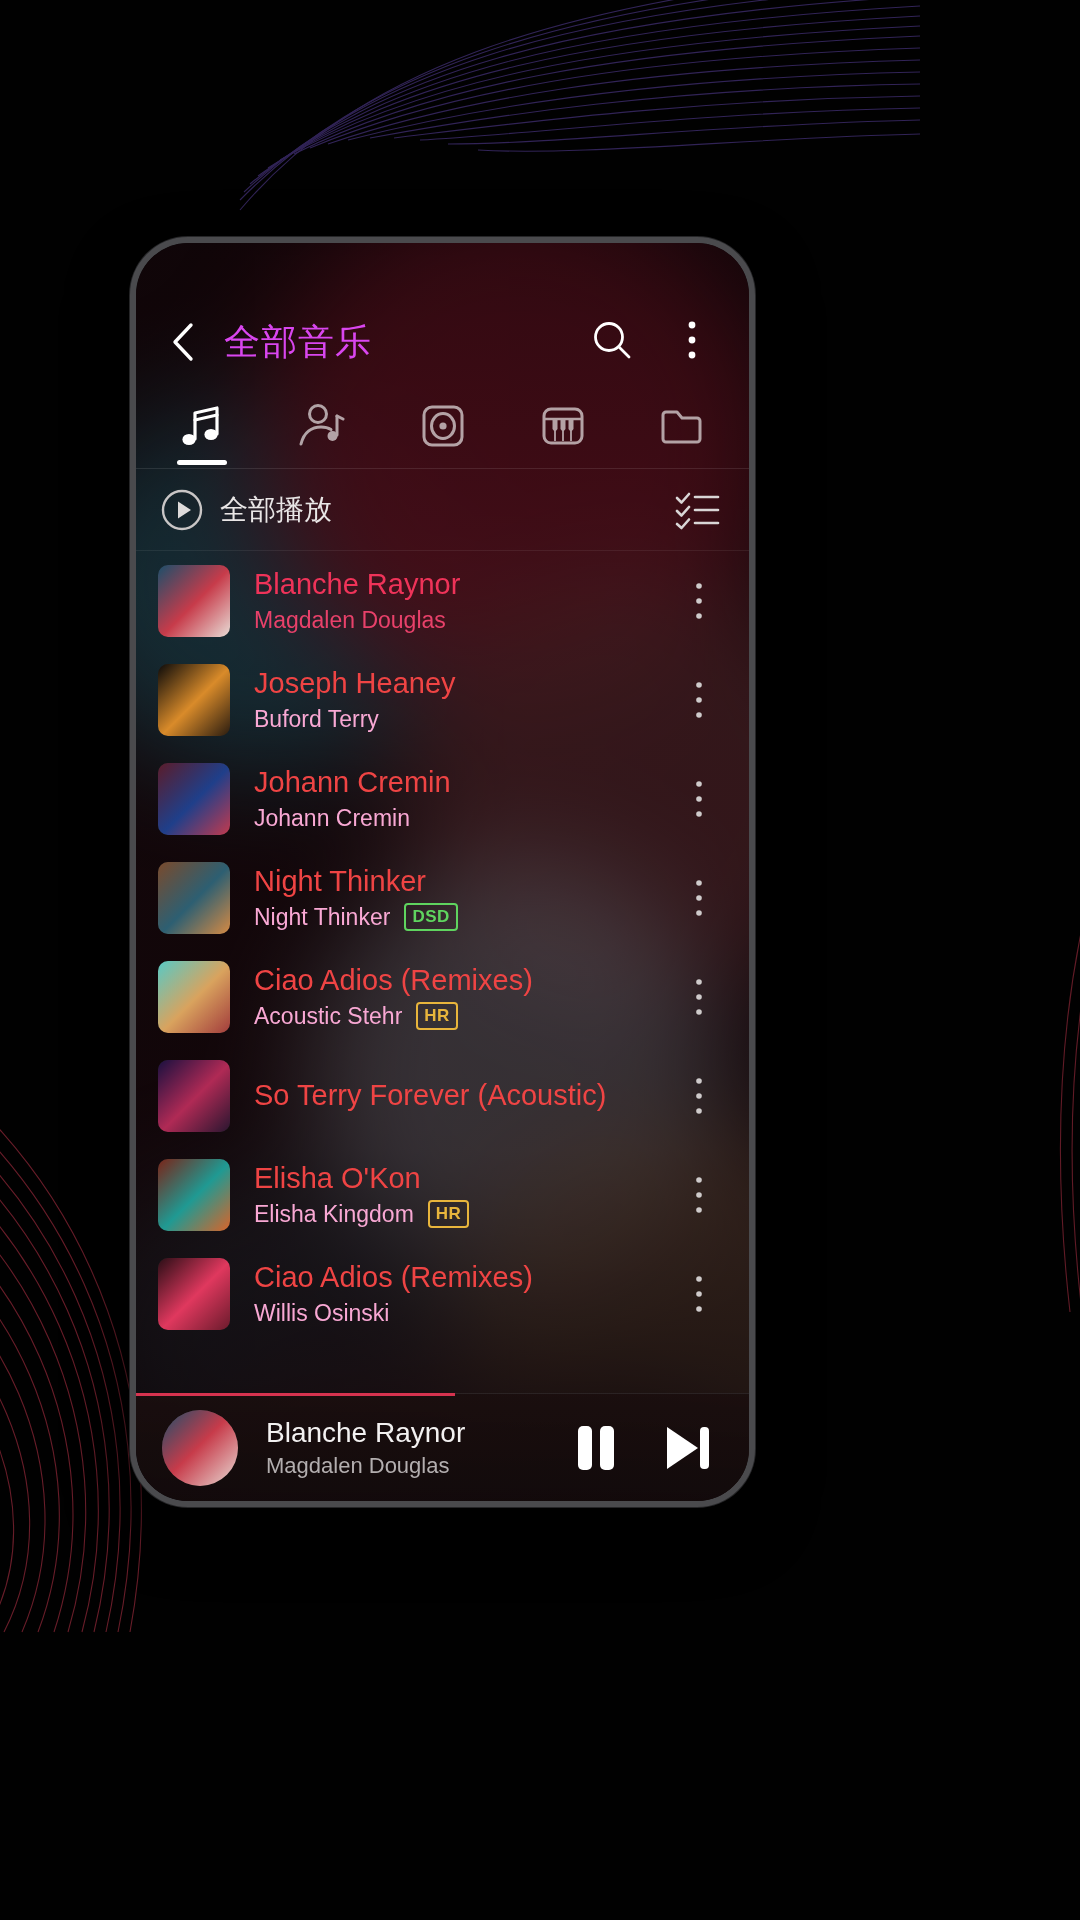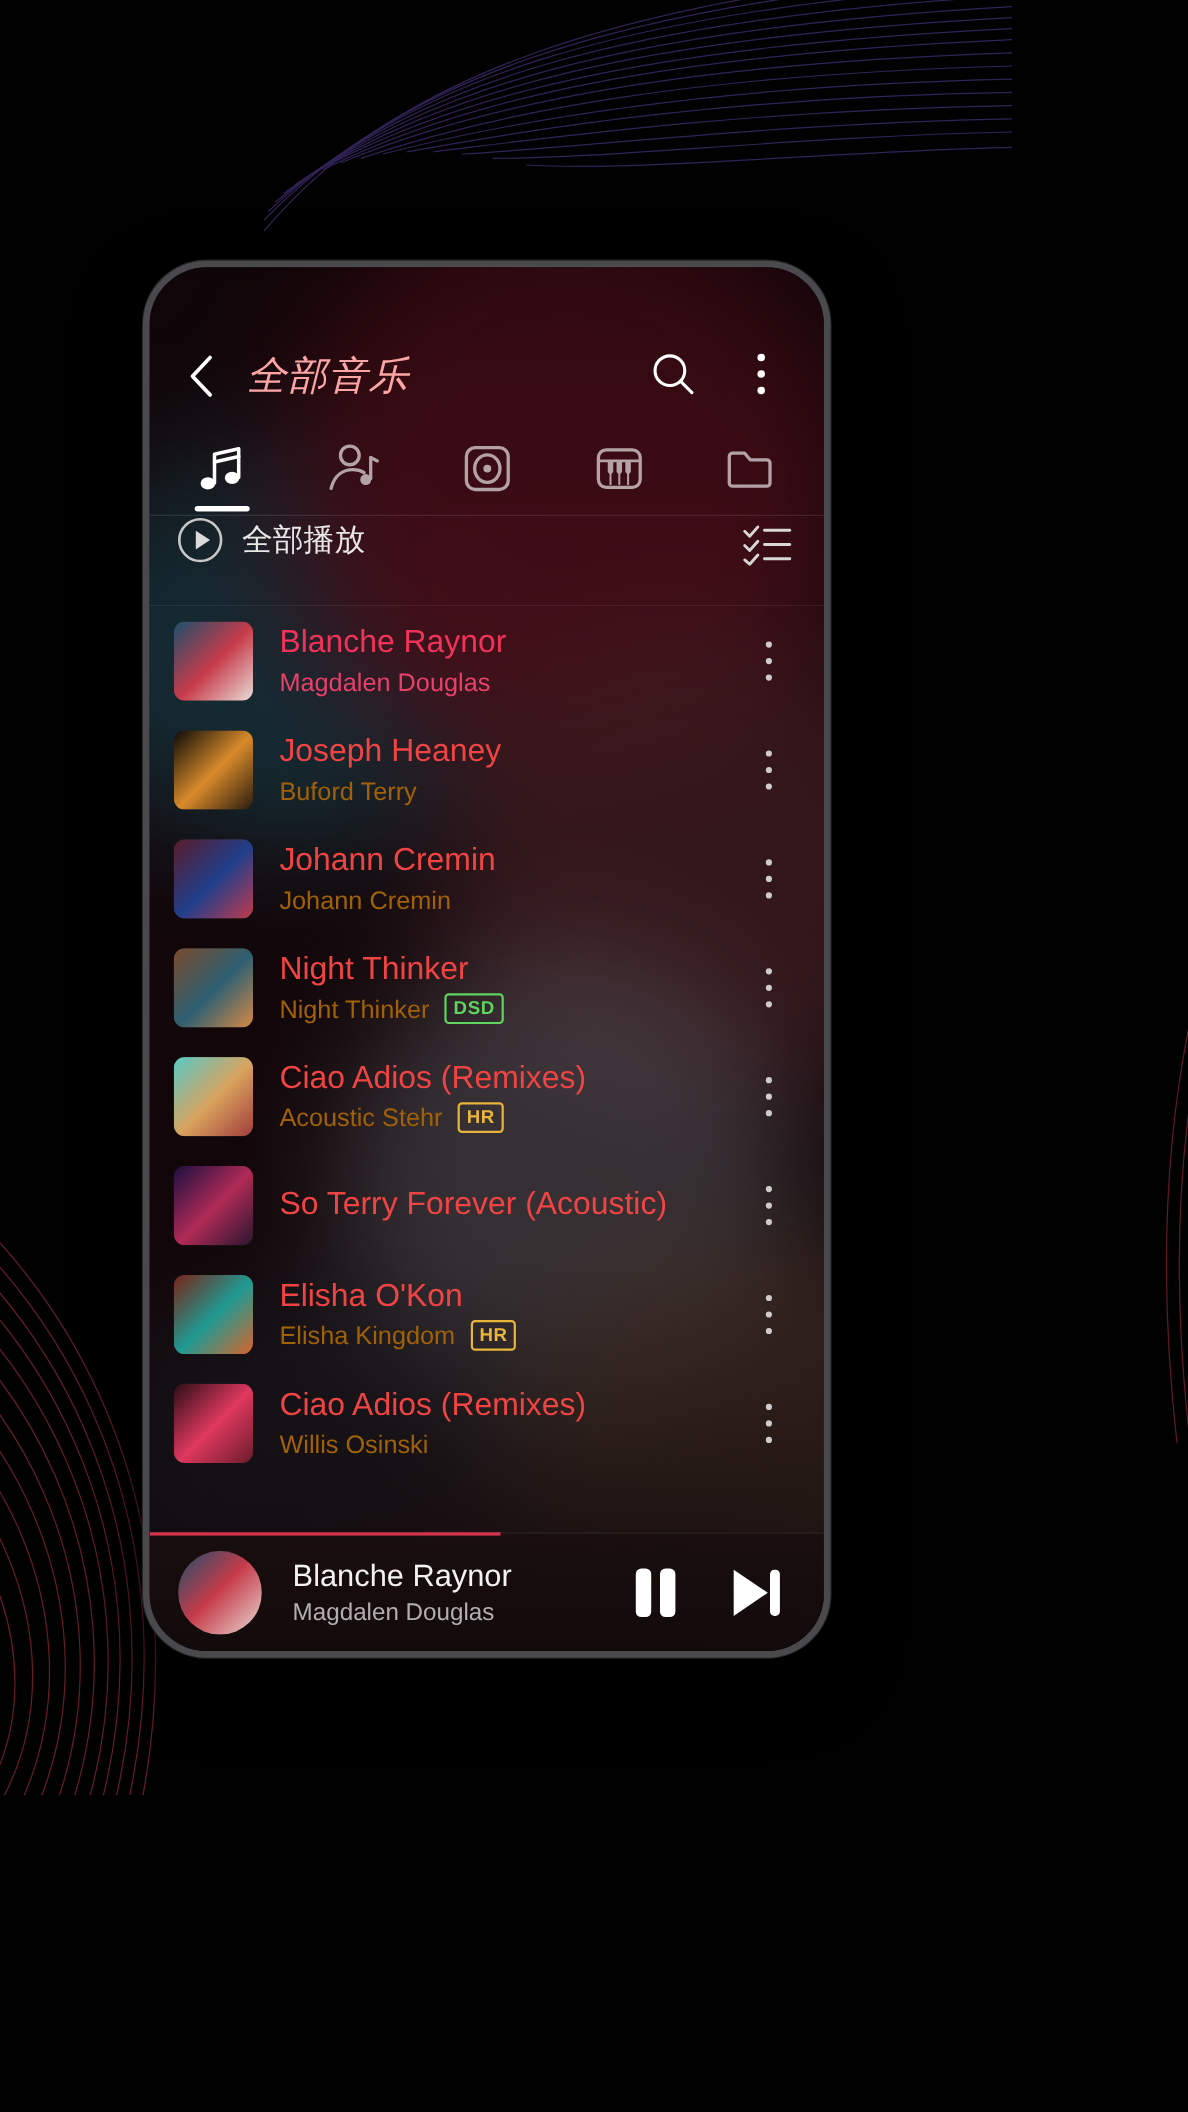--- a/index.html
+++ b/index.html
@@ -52,21 +52,21 @@
   
   #appbar {
     position:relative; z-index:5;
     height:140px;
     display:flex; align-items:flex-end;
     padding:0 30px 16px 22px;
   }
   #appbar-left { display:flex; align-items:center; gap:16px; flex:1; }
   .icon-btn { display:flex; align-items:center; justify-content:center; cursor:pointer; }
   #back-btn { width:50px; height:50px; }
-  #page-title { color:#fca5a5; font-size:36px; font-weight:400; letter-spacing:1px;font-style:italic; }
+  #page-title { color:#d946ef; font-size:36px; font-weight:400; letter-spacing:1px; }
   #appbar-right { display:flex; align-items:center; gap:26px; }
   #search-btn, #overflow-btn { width:54px; height:54px; }
 
   
   #tabs {
     position:relative; z-index:5;
     display:flex; height:86px; align-items:center;
     padding:0 6px;
     border-bottom:1px solid rgba(255,255,255,.10);
   }
@@ -76,21 +76,21 @@
   .tab-underline {
     position:absolute; bottom:4px; width:50px; height:5px; border-radius:3px; background:#fff;
     display:none;
   }
   .tab.active .tab-underline { display:block; }
 
   
   #playall-bar {
     position:relative; z-index:5;
     height:82px;
-    display:flex; align-items:flex-start;
+    display:flex; align-items:center;
     padding:0 26px 0 24px;
     border-bottom:1px solid rgba(255,255,255,.07);
   }
   #playall-left { display:flex; align-items:center; gap:16px; flex:1; cursor:pointer; }
   #playall-label { color:#e9e6e6; font-size:28px; }
   #select-btn { width:52px; height:52px; display:flex; align-items:center; justify-content:center; cursor:pointer; }
 
   
   #tracklist { position:relative; z-index:5; height:872px; overflow:hidden; }
   .track {
@@ -105,21 +105,21 @@
   }
   .cover .ctop { position:absolute; inset:0; }
   .meta { flex:1; min-width:0; padding-left:24px; }
   .title {
     font-size:29px; color:#ef4444; font-weight:400;
     white-space:nowrap; overflow:hidden; text-overflow:ellipsis;
     line-height:1.18;
   }
   .subline { display:flex; align-items:center; gap:14px; margin-top:5px; }
   .artist {
-    font-size:23px; color:#a16207;
+    font-size:23px; color:#f9a8d4;
     white-space:nowrap; overflow:hidden; text-overflow:ellipsis;
   }
   .track.playing .title { color:#ef3359; }
   .track.playing .artist { color:#e8416a; }
   .badge {
     font-size:17px; line-height:1;
     padding:3px 6px 4px; border-radius:4px;
     border:2px solid currentColor; flex:none; font-weight:700; letter-spacing:.5px;
   }
   .badge.DSD { color:#5fd45f;text-align:center; }

